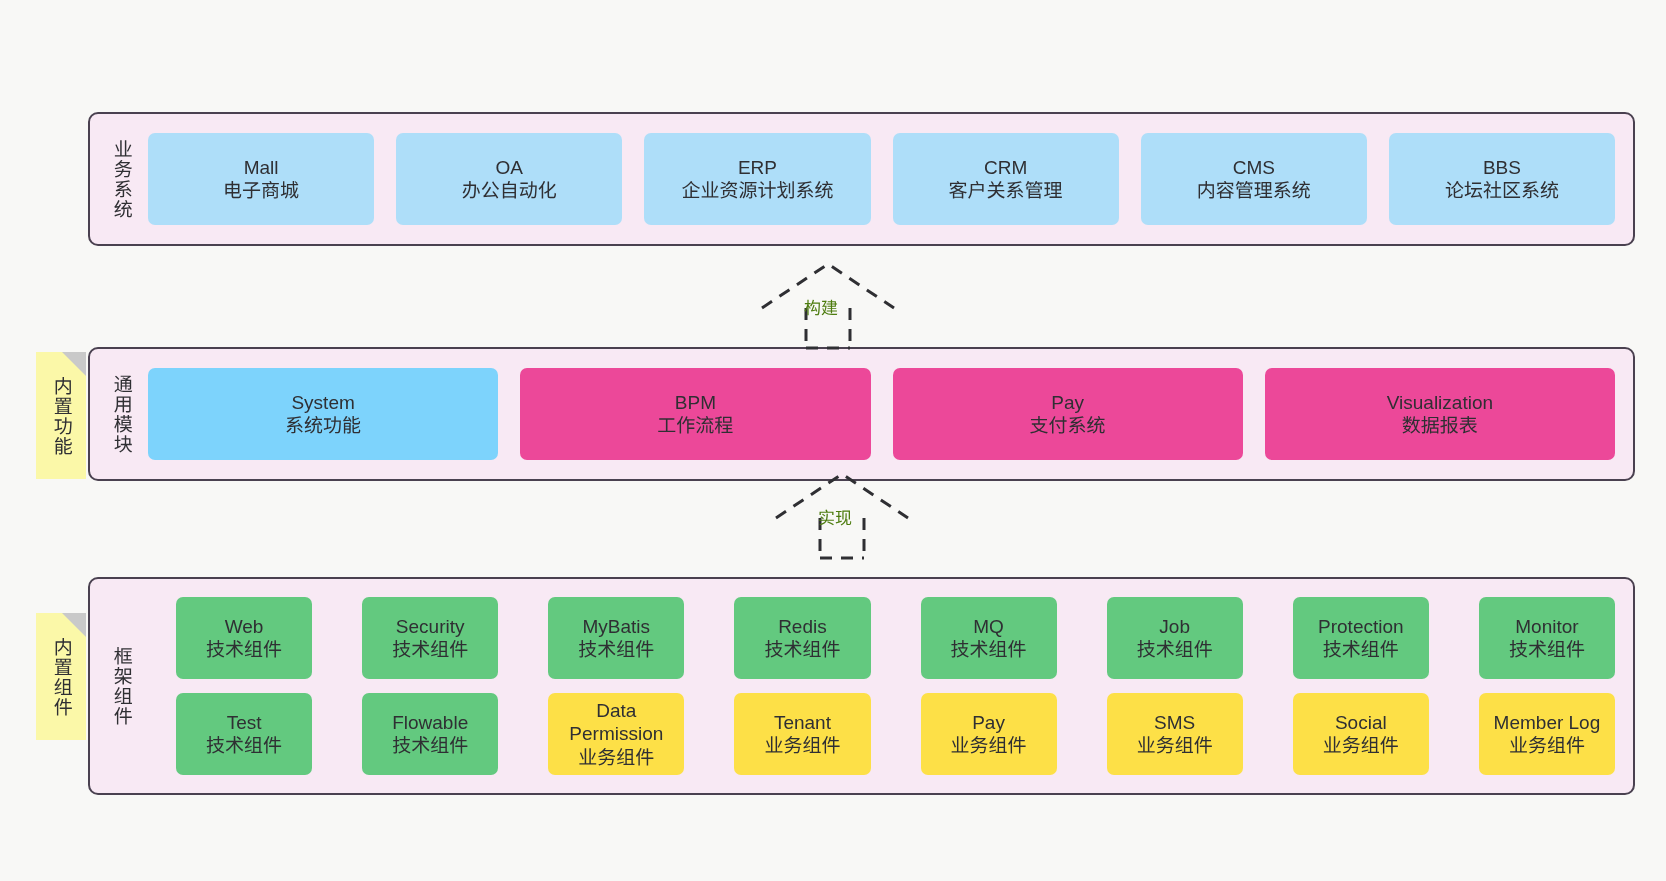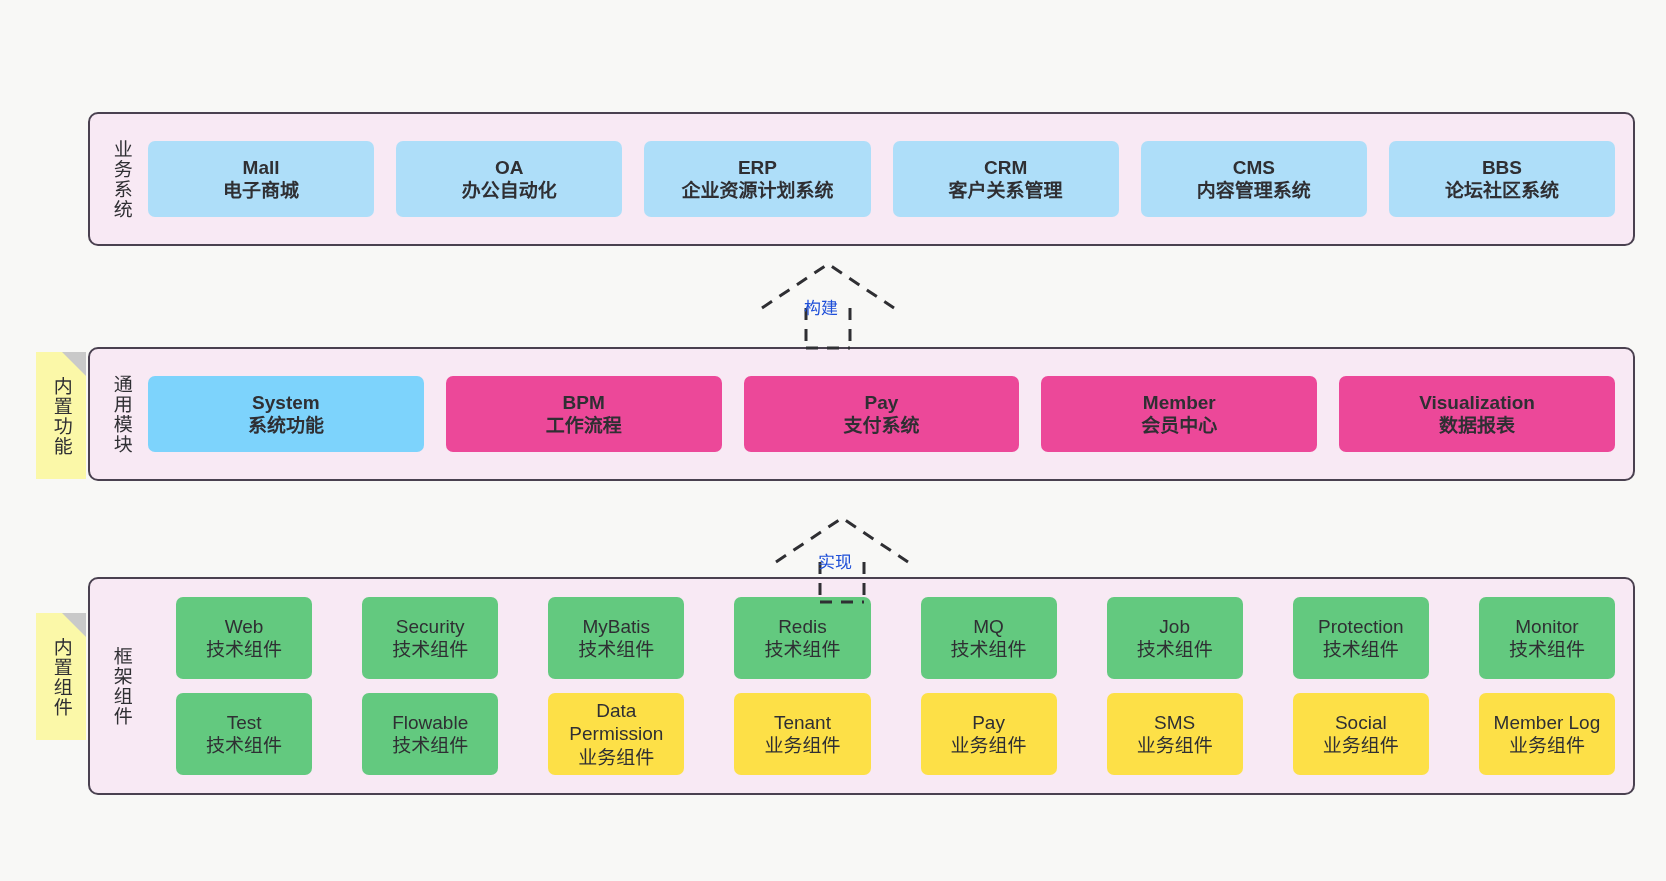--- a/index.html
+++ b/index.html
@@ -90,21 +90,21 @@
   .node .sub { white-space: nowrap; }
   .node.wrapname .nm { white-space: normal; }
 
   .node.blue        { background: #aedef9; }
   .node.red         { background: #7dd3fc; }
   .node.pink        { background: #ec4899; }
   .node.green       { background: #63c97f; }
   .node.lightgreen  { background: #fde047; }
 
   
-  .layer-1 .node, .layer-2 .node { height: 76px; font-weight: bold; }
+  .layer-1 .node, .layer-2 .node { height: 92px; }
   .layer-3 .node { height: 82px; margin-left: 28px; }
 
   
   .sticky {
     position: absolute;
     background: #fbf8a8;
     box-sizing: border-box;
     display: flex;
     align-items: center;
     justify-content: center;
@@ -130,21 +130,21 @@
 
   
   .connector {
     position: absolute;
     z-index: 4;
   }
   .connector svg { display: block; overflow: visible; }
   .conn-label {
     position: absolute;
     font-size: 17px;
-    color: #1d4ed8;
+    color: #4d7c0f;
     background: transparent;
     white-space: nowrap;
     user-select: none;
   }
 </style>
 </head>
 <body>
 
 <div id="canvas">
 
@@ -216,35 +216,31 @@
         <div class="node pink">
           <span class="nm">BPM</span>
           <span class="sub">工作流程</span>
         </div>
 
         <div class="node pink">
           <span class="nm">Pay</span>
           <span class="sub">支付系统</span>
         </div>
 
-        <div class="node pink">
-          <span class="nm">Member</span>
-          <span class="sub">会员中心</span>
-        </div>
 
         <div class="node pink">
           <span class="nm">Visualization</span>
           <span class="sub">数据报表</span>
         </div>
 
       </div>
     </div>
   </div>
 
-  <div class="connector" style="left:772px; top:512px; width:140px; height:92px;font-family:Liberation Mono, monospace;">
+  <div class="connector" style="left:772px; top:468px; width:140px; height:92px;font-family:Liberation Mono, monospace;">
     <svg width="140" height="92" viewBox="0 0 140 92">
       <path d="M 4 50 L 70 6 L 136 50" fill="none" stroke="#2f2f33" stroke-width="3" stroke-dasharray="12 9" stroke-linecap="butt"></path>
       <path d="M 48 50 L 48 92" fill="none" stroke="#2f2f33" stroke-width="3" stroke-dasharray="12 9"></path>
       <path d="M 92 50 L 92 92" fill="none" stroke="#2f2f33" stroke-width="3" stroke-dasharray="12 9"></path>
       <path d="M 48 90 L 92 90" fill="none" stroke="#2f2f33" stroke-width="3" stroke-dasharray="12 9"></path>
     </svg>
     <span class="conn-label" style="left:46px; top:36px;">实现</span>
   </div>
 
   <div class="sticky" style="left:36px; top:613px; width:50px; height:127px;">

